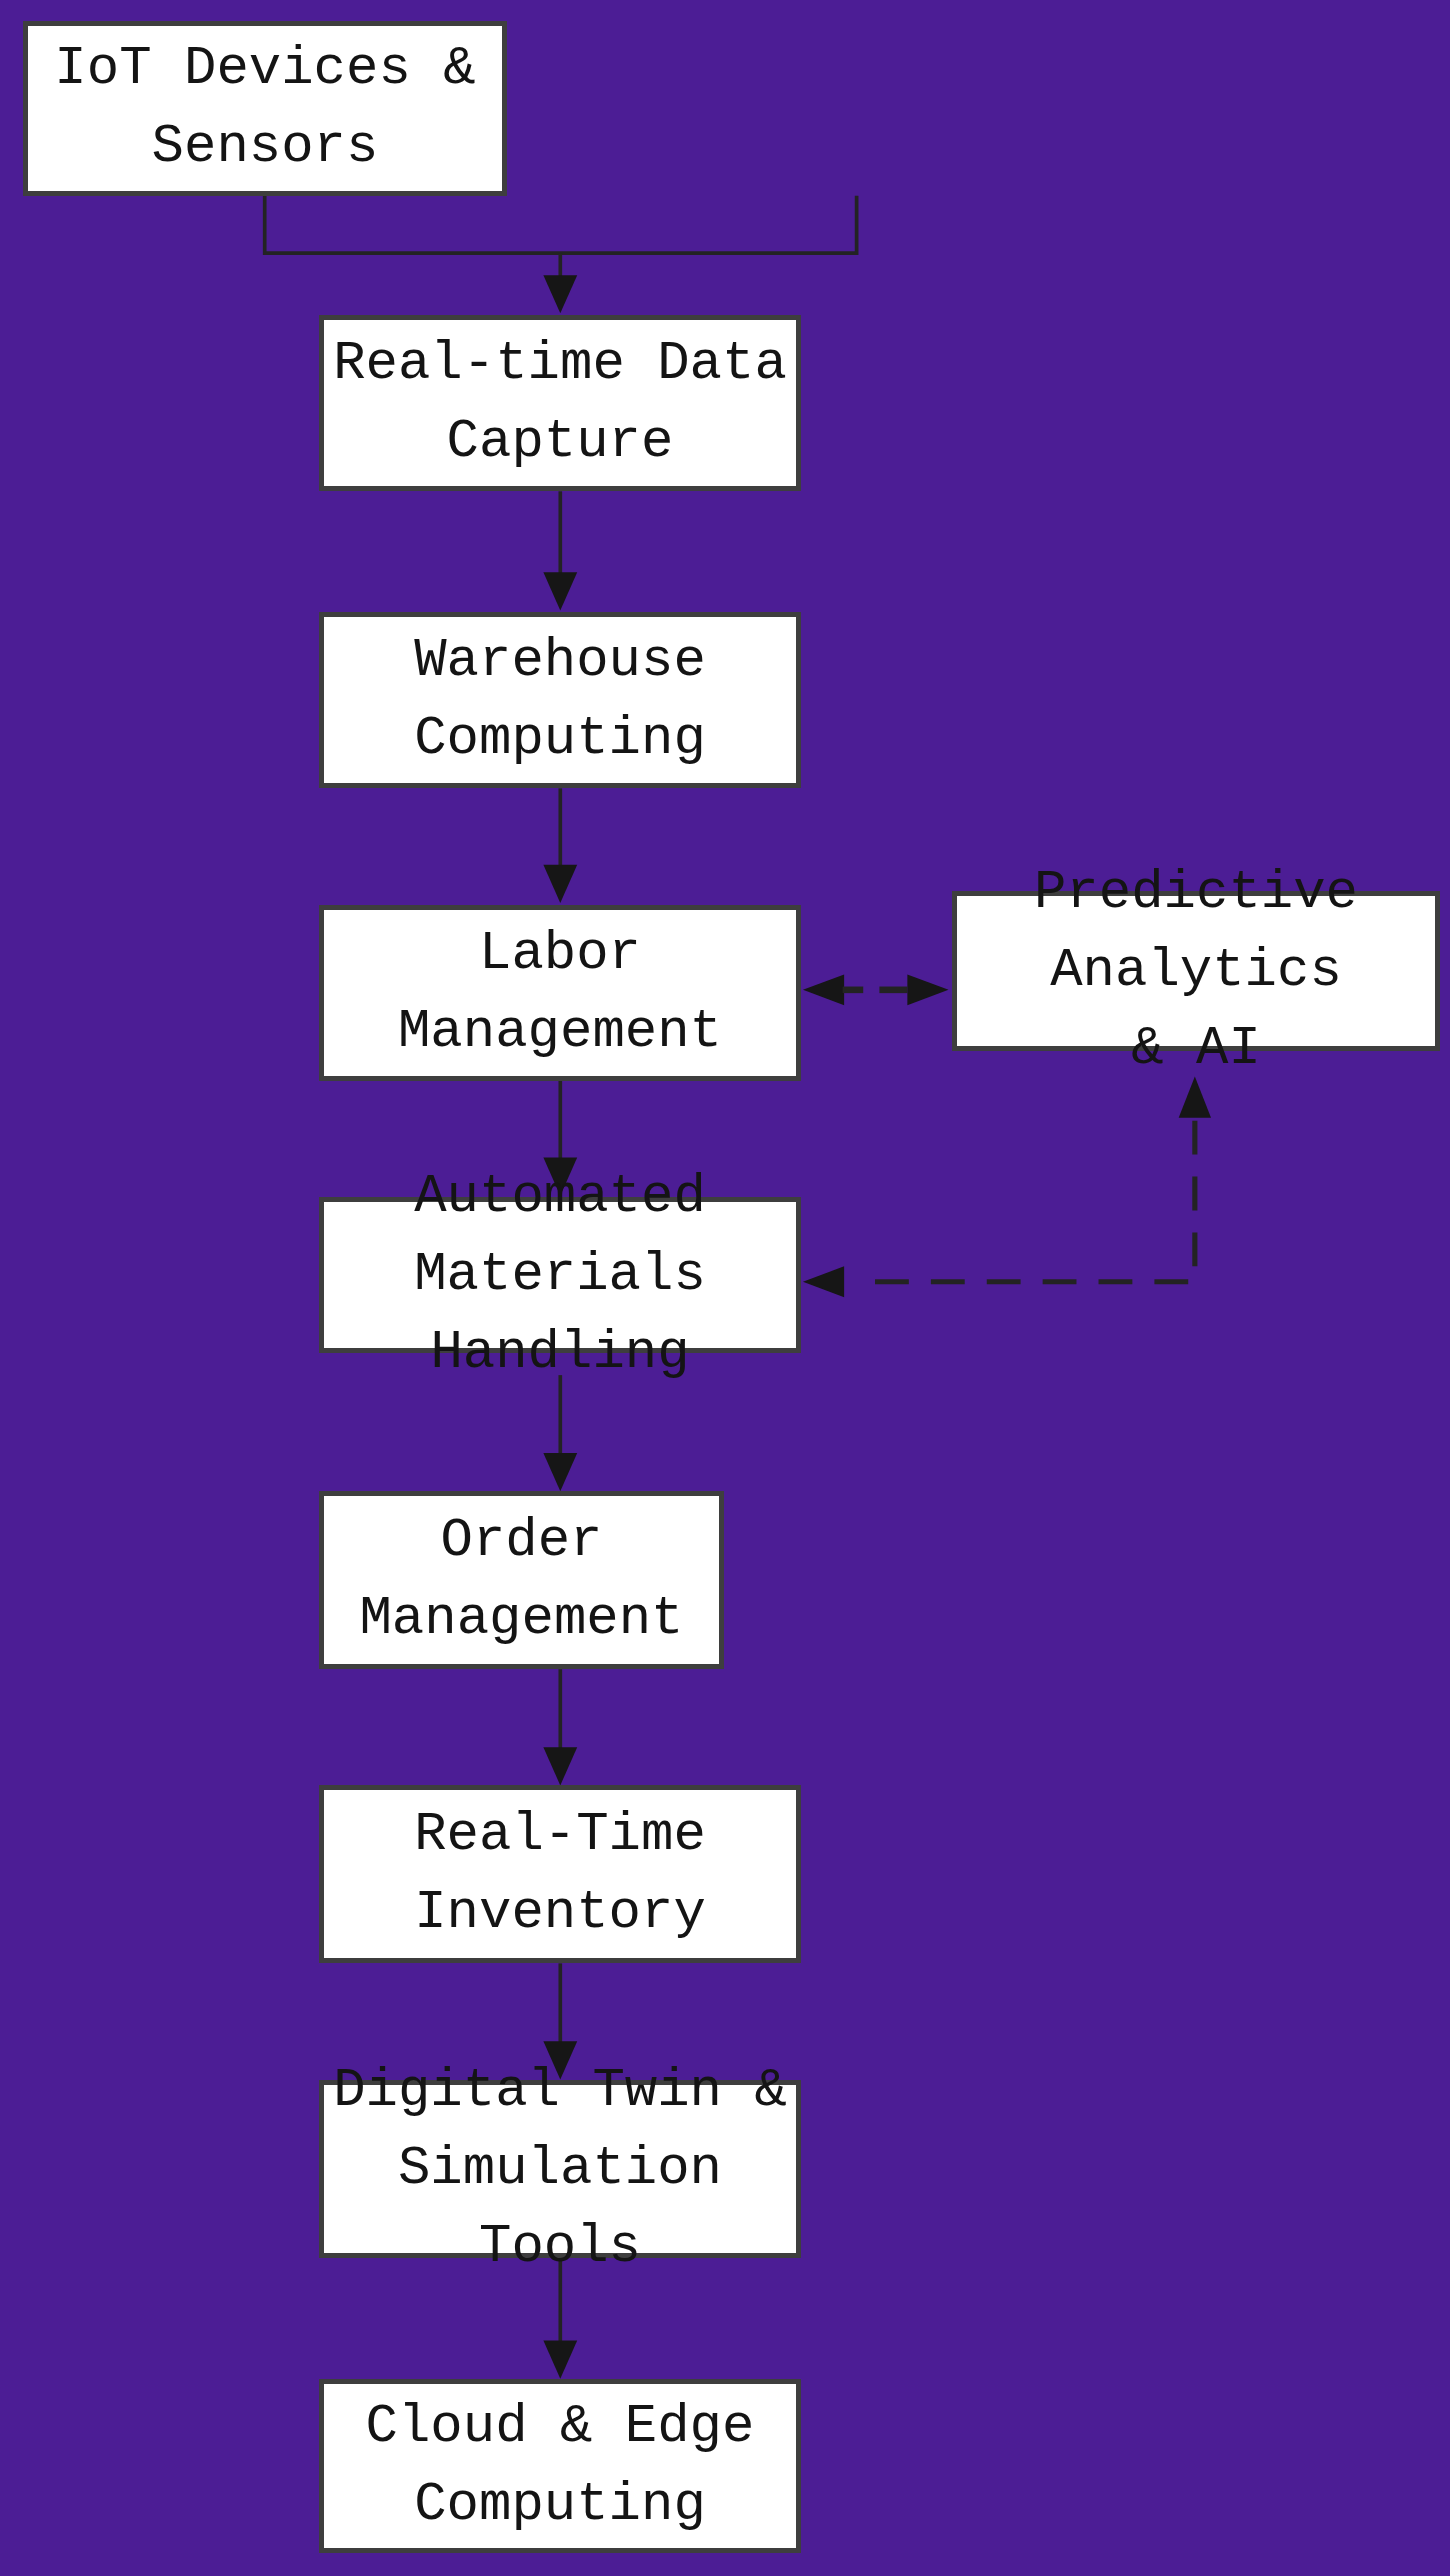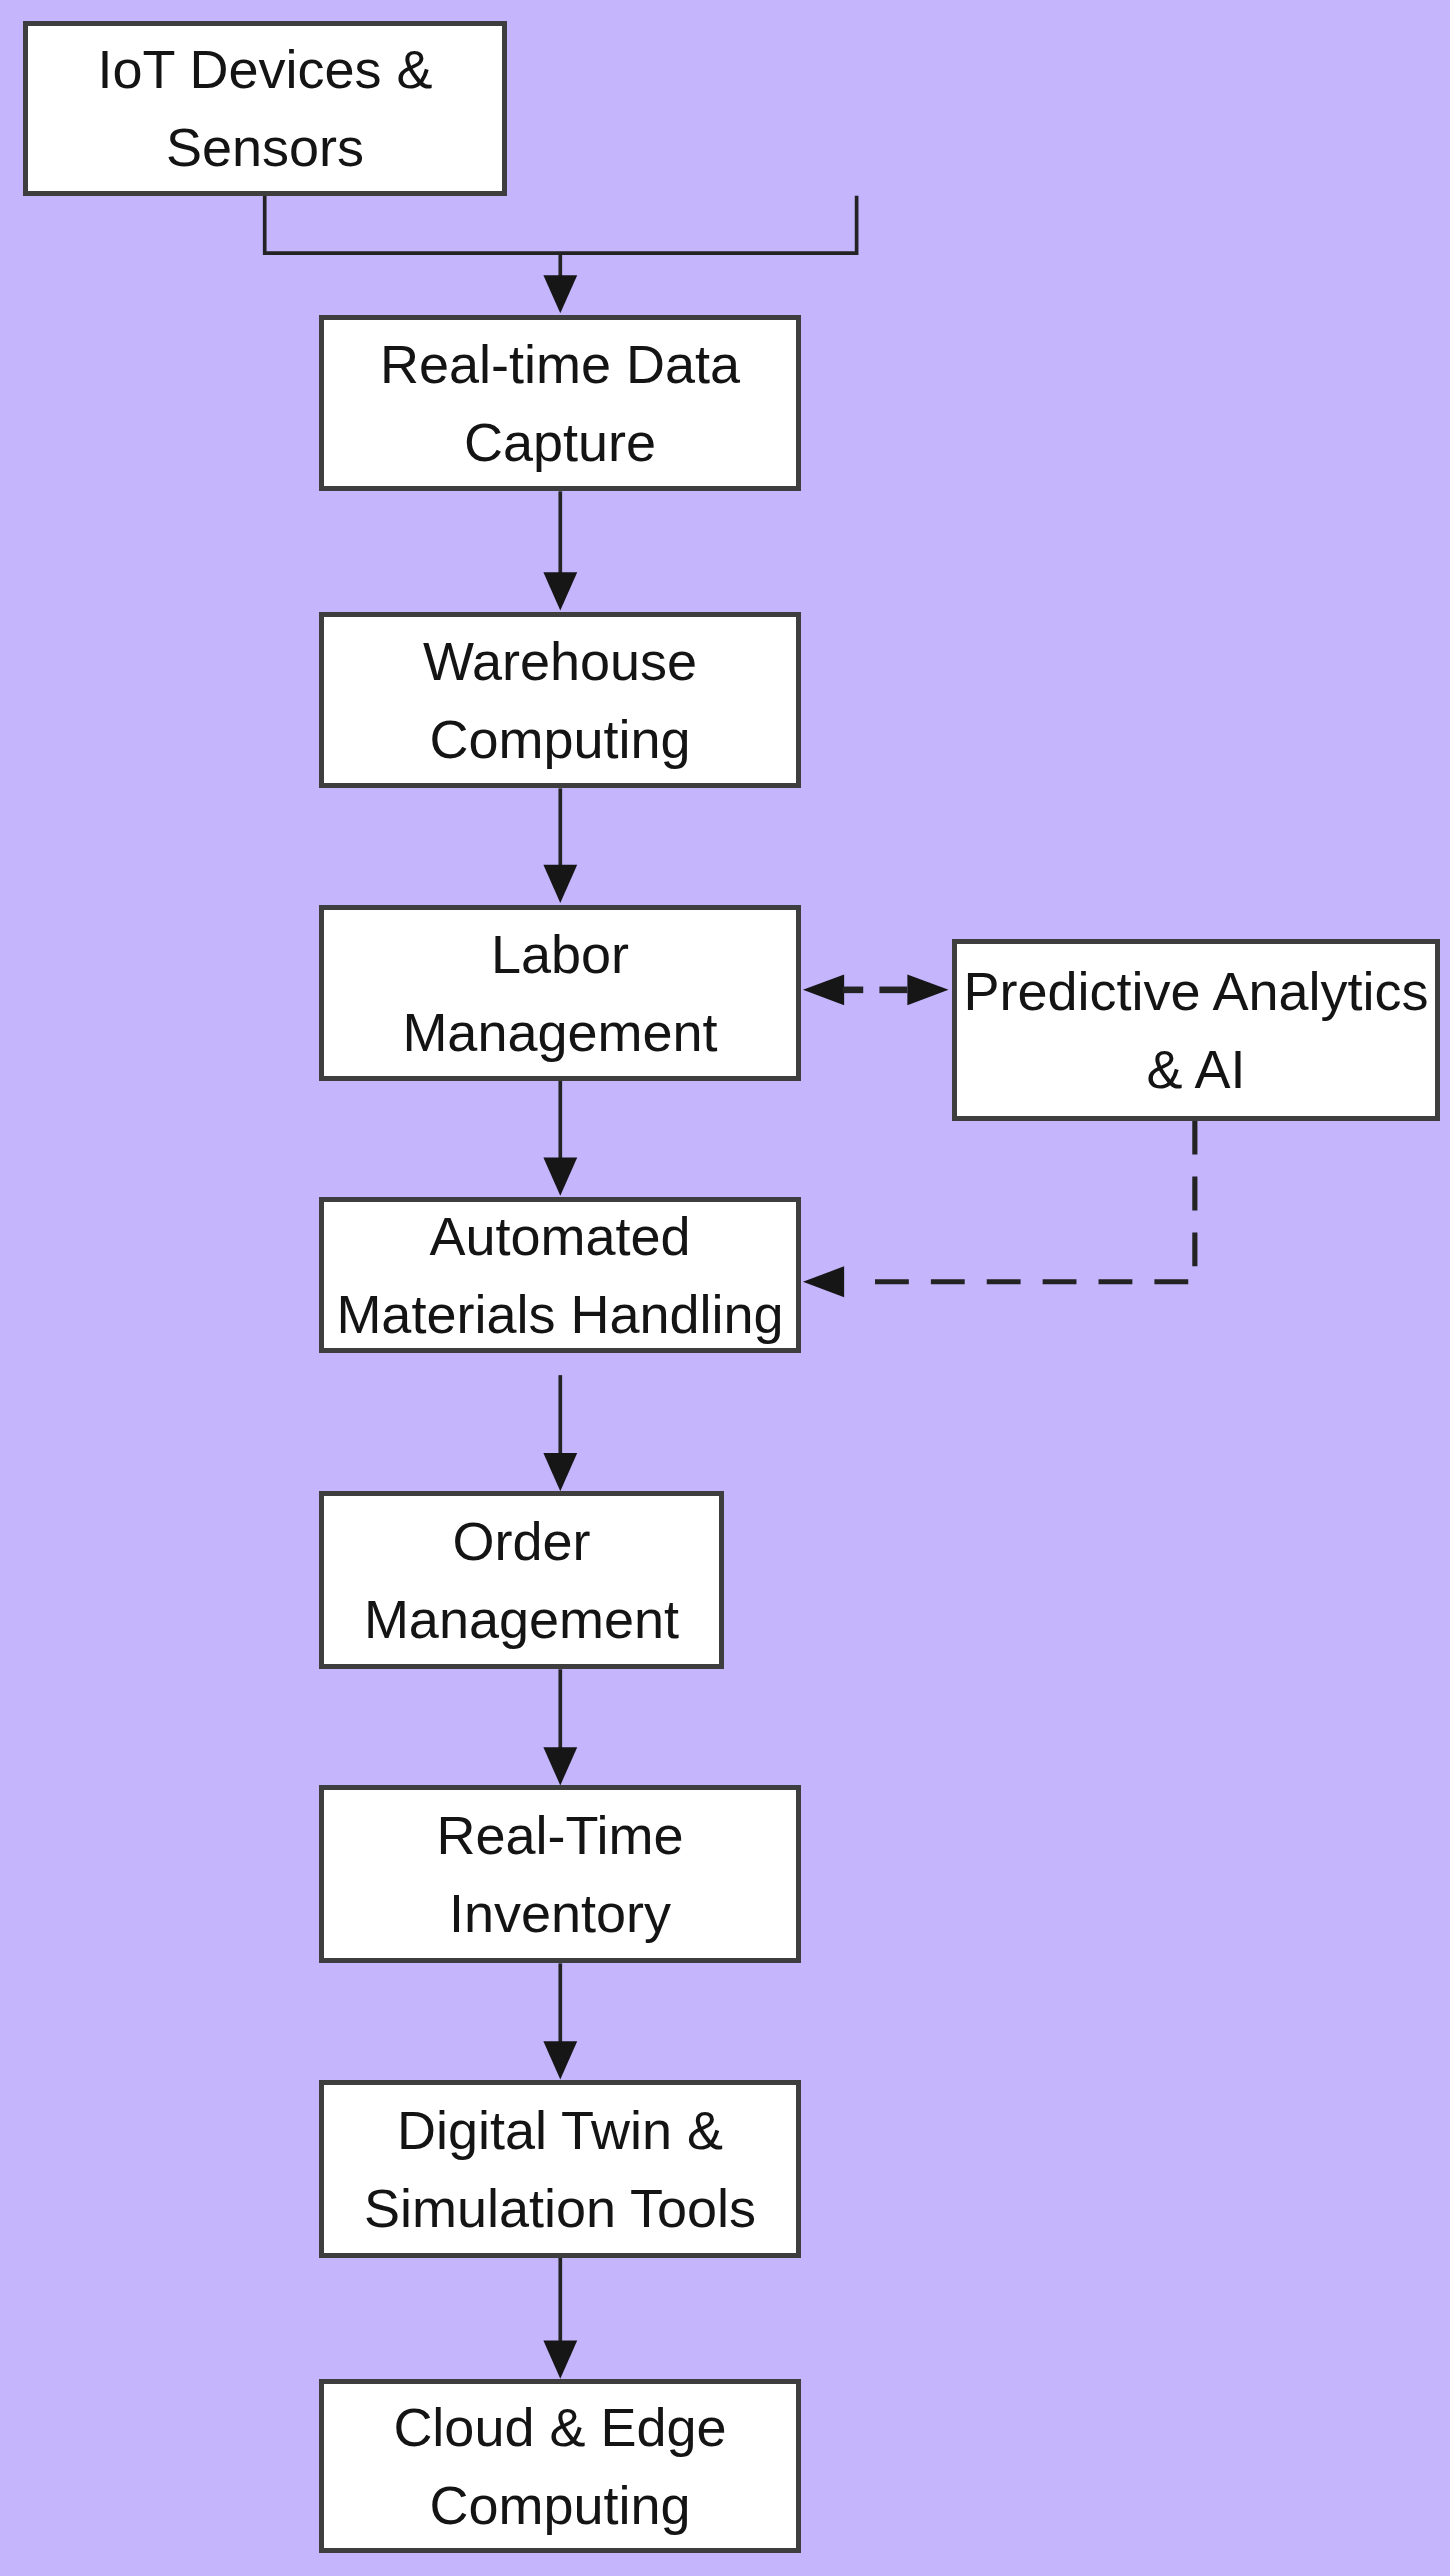--- a/index.html
+++ b/index.html
@@ -4,22 +4,22 @@
 <style>
   html, body {
     margin: 0;
     padding: 0;
     background: #ffffff;
   }
   .canvas {
     position: relative;
     width: 1450px;
     height: 2576px;
-    background: #c4b5fd;
-    font-family: Liberation Sans, sans-serif;
+    background: #4c1d95;
+    font-family: Liberation Mono, monospace;
     overflow: hidden;
   }
   .wires {
     position: absolute;
     left: 0;
     top: 0;
     width: 1450px;
     height: 2576px;
   }
   .node {
@@ -36,21 +36,21 @@
     line-height: 1.45;
     white-space: pre-line;
     padding: 0 2.9px;
   }
   
   .n-iot    { left:  23px; top:   20.6px; width: 484px; height: 175px; }
   .n-mob    { left: 616px; top:   20.6px; width: 484px; height: 175px; }
   .n-rtdc   { left: 319px; top:  315px; width: 482px; height: 176px; }
   .n-wm     { left: 319px; top:  612px; width: 482px; height: 176px; }
   .n-lm     { left: 319px; top: 905px; width: 482px; height: 176px; }
-  .n-pa     { left:952px; top: 891px; width: 488px; height: 182px; margin-top: 48px; }
+  .n-pa     { left:952px; top: 891px; width: 488px; height: 160px; }
   .n-amh    { left: 319px; top: 1197px; width: 482px; height: 156px; }
   .n-om     { left: 319px; top: 1491px; width: 405px; height: 178px; }
   .n-rti    { left: 319px; top: 1785px; width: 482px; height: 178px; }
   .n-dts    { left: 319px; top: 2080px; width: 482px; height: 178px; }
   .n-cec    { left: 319px; top: 2379px; width: 482px; height: 174px; }
 
   .ln   { stroke: #232323; stroke-width: 5; fill: none; }
   .stub { stroke: #232323; stroke-width: 9; fill: none; }
   .dash { stroke: #232323; stroke-width: 7; fill: none; stroke-dasharray: 46 30; }
   .hd   { fill: #161616; stroke: none; }

